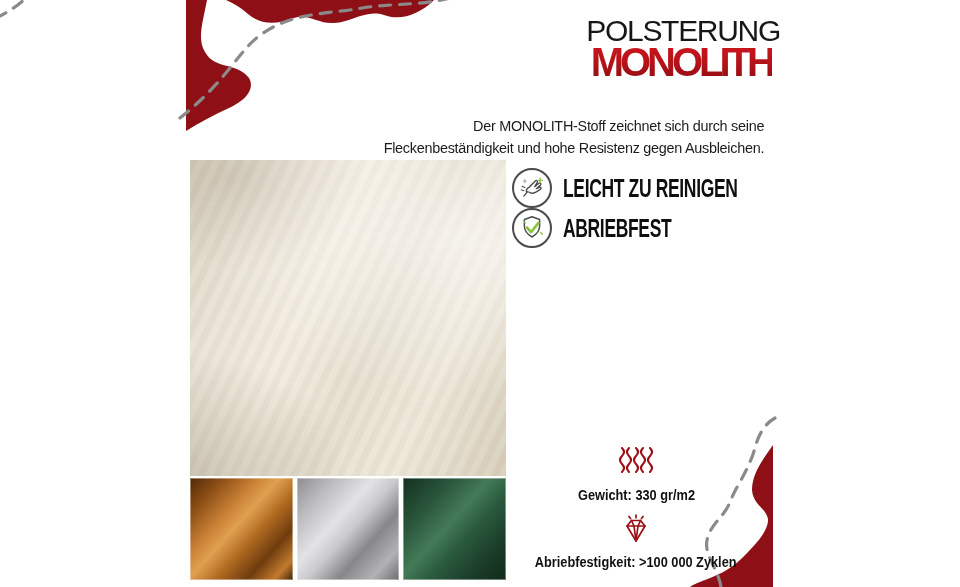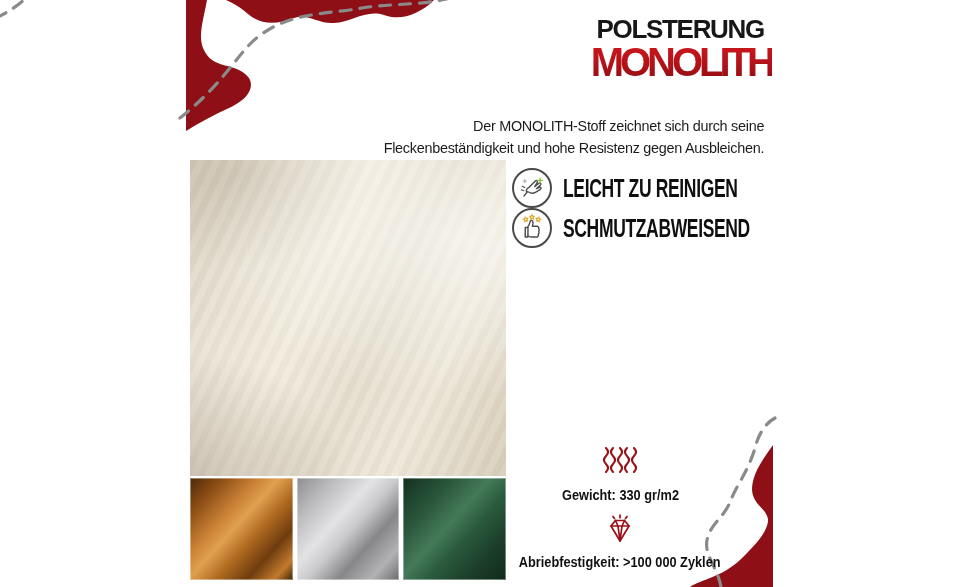--- a/index.html
+++ b/index.html
@@ -1,21 +1,21 @@
 <!DOCTYPE html>
 <html><head>
 <meta charset="utf-8">
 <style>
   html,body{margin:0;padding:0;background:#fff;}
   .stage{position:relative;width:960px;height:587px;background:#ffffff;overflow:hidden;
          font-family:"Liberation Sans",sans-serif;color:#141414;}
   .deco{position:absolute;left:0;top:0;width:960px;height:587px;pointer-events:none;}
 
   
-  .kicker{position:absolute;top:14px;right:196px;font-size:26px;font-weight:bold;
+  .kicker{position:absolute;top:14px;right:180px;font-size:30px;font-weight:normal;
           letter-spacing:-1.3px;color:#171717;white-space:nowrap;}
   .title{position:absolute;top:42px;right:188px;font-size:40px;line-height:1.0;font-weight:bold;
          letter-spacing:-4px;color:#b31219;white-space:nowrap;
          background:linear-gradient(180deg,#cf161e 0%,#b31219 55%,#8f0d12 100%);
          -webkit-background-clip:text;background-clip:text;-webkit-text-fill-color:transparent;}
   .desc{position:absolute;top:115px;right:196px;text-align:right;font-size:15.5px;line-height:22px;
         color:#1c1c1c;letter-spacing:-0.3px;transform:scaleX(.93);transform-origin:right top;white-space:nowrap;}
 
   
   .fabric{position:absolute;left:190px;top:160px;width:316px;height:316px;
@@ -33,21 +33,21 @@
 
   
   .features{position:absolute;left:512px;top:168px;display:flex;flex-direction:column;}
   .feature{display:flex;align-items:center;height:40px;}
   .ficon{width:40px;height:40px;border:2px solid #4a4a4a;border-radius:50%;box-sizing:border-box;
          background:#fff;display:flex;align-items:center;justify-content:center;flex:0 0 auto;}
   .flabel{margin-left:11px;font-size:25px;font-weight:bold;color:#0f0f0f;letter-spacing:-0.5px;
           transform:scaleX(.70);transform-origin:left center;white-space:nowrap;}
 
   
-  .specs{position:absolute;left:504px;top:444px;width:232px;display:flex;flex-direction:column;align-items:center;}
+  .specs{position:absolute;left:520px;top:444px;width:232px;display:flex;flex-direction:column;align-items:center;}
   .spec-text{font-size:14.5px;font-weight:bold;color:#111;margin-top:5px;white-space:nowrap;
              transform:scaleX(.88);transform-origin:center;}
   .spec-gap{height:10px;}
 </style>
 </head>
 <body>
 
 <div class="stage">
 
   <svg class="deco" viewBox="0 0 960 587">
@@ -93,37 +93,31 @@
             <path d="M29 9 v5 M26.5 11.5 h5"></path>
           </g>
           <g fill="none" stroke="#b5b5b5" stroke-width="1.4" stroke-linecap="round">
             <path d="M12 10.5 v3.6 M10.2 12.3 h3.6"></path>
           </g>
         </svg>
       </span>
       <span class="flabel">LEICHT ZU REINIGEN</span>
     </div>
 
-
     <div class="feature">
       <span class="ficon">
         <svg width="40" height="40" viewBox="0 0 40 40">
-          <g fill="none" stroke="#e0a82e" stroke-width="1.3" stroke-linejoin="round">
-            <path transform="translate(13,10.5) rotate(-15)" d="M0 -2.8 L0.85 -0.9 2.7 -0.85 1.35 0.45 1.7 2.3 0 1.3 -1.7 2.3 -1.35 0.45 -2.7 -0.85 -0.85 -0.9 Z"></path>
-            <path transform="translate(20,7.8)" d="M0 -2.8 L0.85 -0.9 2.7 -0.85 1.35 0.45 1.7 2.3 0 1.3 -1.7 2.3 -1.35 0.45 -2.7 -0.85 -0.85 -0.9 Z"></path>
-            <path transform="translate(27,10.5) rotate(15)" d="M0 -2.8 L0.85 -0.9 2.7 -0.85 1.35 0.45 1.7 2.3 0 1.3 -1.7 2.3 -1.35 0.45 -2.7 -0.85 -0.85 -0.9 Z"></path>
-          </g>
-          <g fill="none" stroke="#4d4d4d" stroke-width="1.6" stroke-linecap="round" stroke-linejoin="round">
-            <path d="M12.5 19.5 h3 v10.5 h-3 z"></path>
-            <path d="M15.5 28.5 c1 1.2 2.2 1.6 4 1.6 h5.5 c1.6 0 2.6 -1.6 1.9 -3 c0.9 -0.7 1.1 -2 0.5 -3 c0.8 -0.9 0.8 -2.2 0.1 -3 c0.5 -1.5 -0.5 -3 -2.1 -3 h-5 c0.8 -2 1.2 -4.2 0.3 -5.8 c-0.7 -1.2 -2.4 -1 -2.7 0.3 c-0.5 2.3 -1.5 4.6 -2.5 5.9"></path>
-          </g>
+          <path d="M20 7.5 l8.5 3 v7 c0 6.5 -4 10 -8.5 12.5 c-4.5 -2.5 -8.5 -6 -8.5 -12.5 v-7 z" fill="none" stroke="#4d4d4d" stroke-width="1.6" stroke-linejoin="round"></path>
+          <path d="M14.5 19.5 l4.5 5 l8 -10" fill="none" stroke="#8cc63f" stroke-width="3" stroke-linecap="round" stroke-linejoin="round"></path>
+          <path d="M10.5 12.5 l2 2 M29.5 25 l2 2" stroke="#8cc63f" stroke-width="1.5" stroke-linecap="round"></path>
         </svg>
       </span>
-      <span class="flabel">SCHMUTZABWEISEND</span>
+      <span class="flabel">ABRIEBFEST</span>
     </div>
+
 
   </div>
 
   <div class="specs">
     <span>
       <svg width="38" height="34" viewBox="0 0 38 34">
         <g fill="none" stroke="#9a1016" stroke-width="2.1" stroke-linecap="round">
           <path d="M5 4 q4 4 0 8 q-4 4 0 8 q4 4 0 8"></path>
           <path d="M12 4 q-4 4 0 8 q4 4 0 8 q-4 4 0 8"></path>
           <path d="M19 4 q4 4 0 8 q-4 4 0 8 q4 4 0 8"></path>

